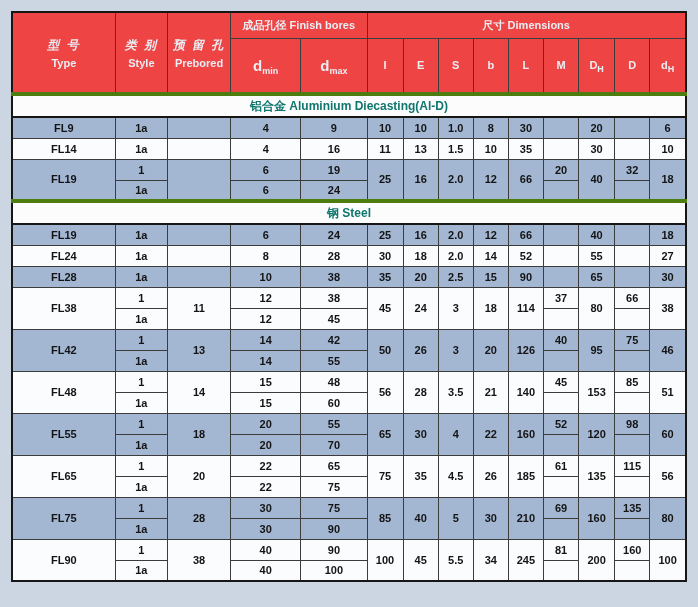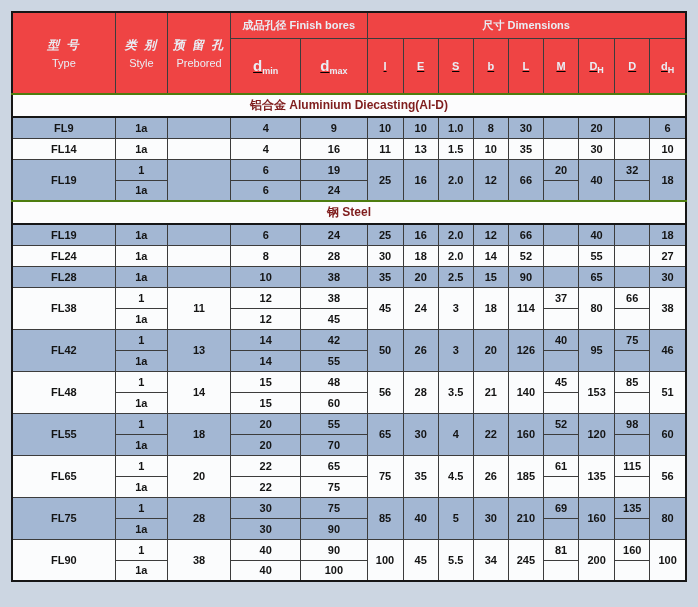--- a/index.html
+++ b/index.html
@@ -18,30 +18,30 @@
   td,th{
     border:1px solid #3c3c3c;
     padding:0;
     text-align:center;vertical-align:middle;
     overflow:hidden;white-space:nowrap;
   }
   th{
     background:#ef4444;color:#e9eef5;font-weight:bold;font-size:11px;
   }
   tr.r1{height:26px;}
-  tr.r2{height:56px;text-decoration:underline;}
+  tr.r2{height:56px;}
   .zh{font-size:12px;letter-spacing:2px;font-style:italic;}
-  .en{font-size:11px;margin-top:3px;letter-spacing:0;font-weight:normal;}
+  .en{font-size:11px;margin-top:3px;letter-spacing:0;font-weight:bold;}
   .dbig{font-size:15px;font-weight:bold;}
   sub{font-size:9px;line-height:0;}
   tr.band-row{height:23px;}
   td.band{
-    background:#fcfcfd;color:#7f1d1d;
+    background:#fcfcfd;color:#0f766e;
     font-weight:bold;font-size:12px;
-    border-top:2px solid #4d7c0f;border-bottom:2px solid #161616;
+    border-top:4px solid #4d7c0f;border-bottom:2px solid #161616;
   }
   tr.dr{height:21px;}
   tr.dr td{font-size:11px;font-weight:bold;color:#141414;}
   tr.blue td{background:#a3b7d3;}
   tr.white td{background:#fbfcfd;}
 </style>
 </head>
 <body>
 
 <table class="tbl">

